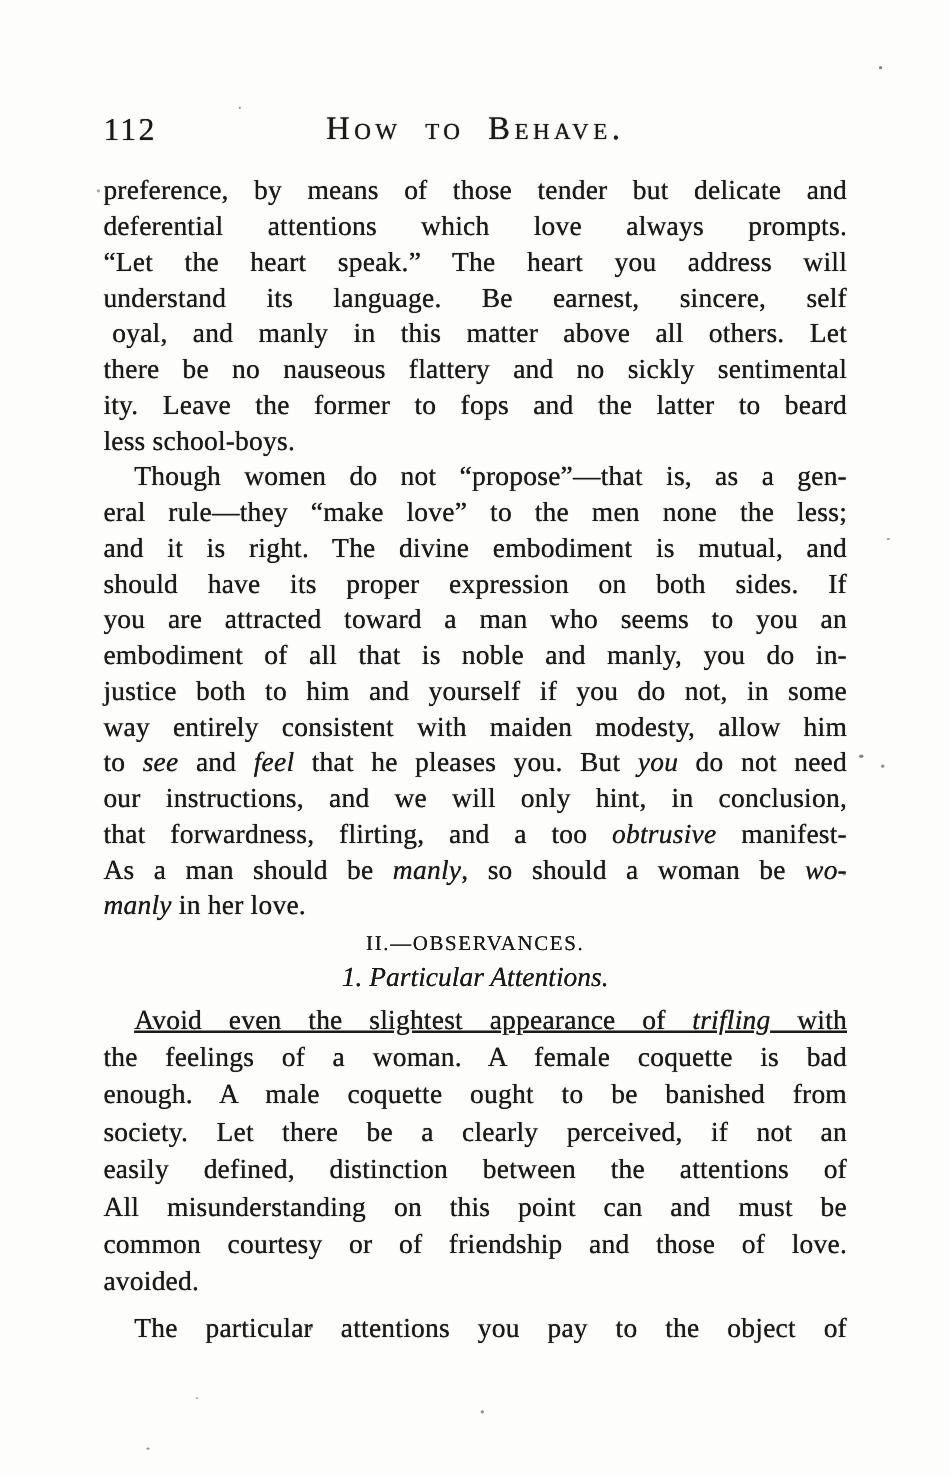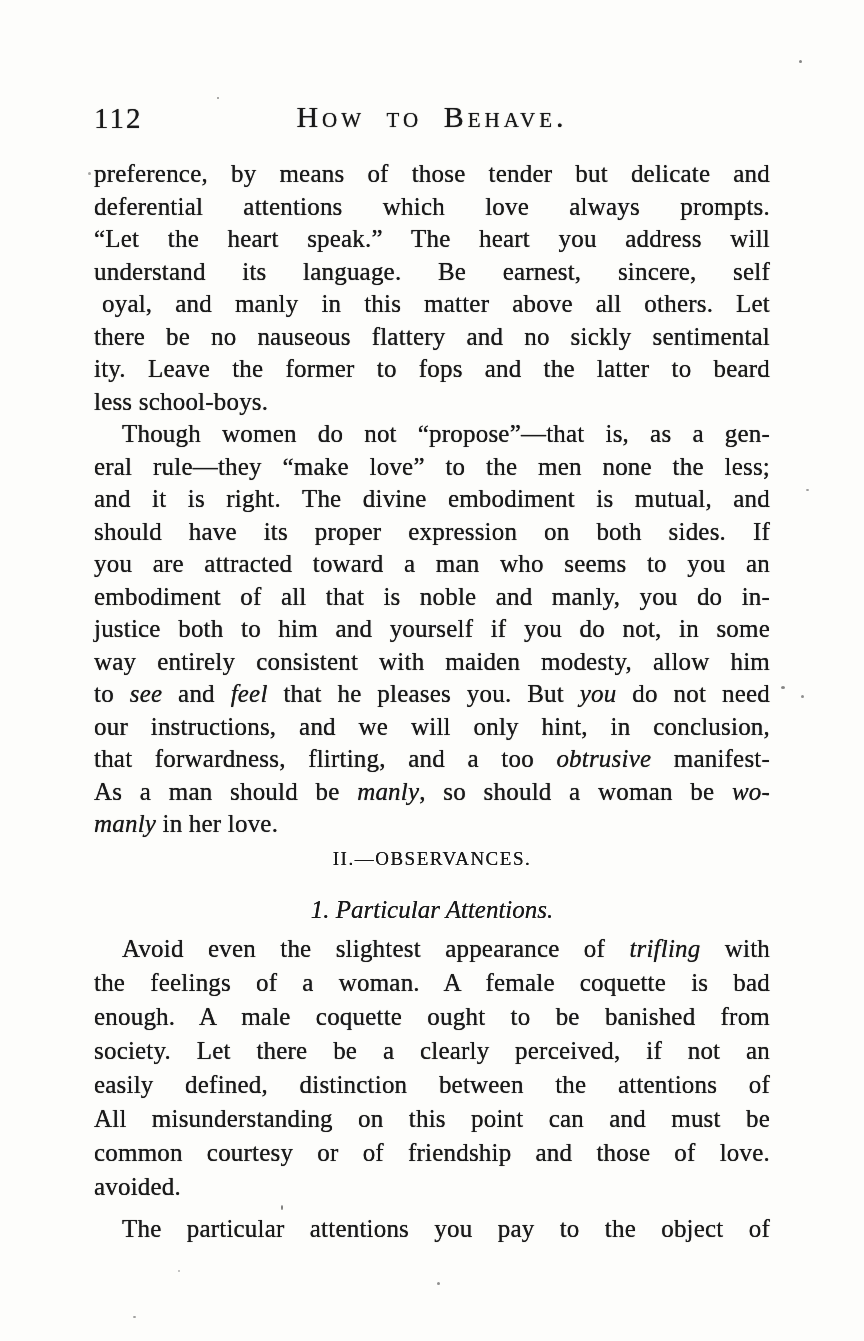--- a/index.html
+++ b/index.html
@@ -38,21 +38,21 @@
   }
   .line.noj{text-align-last:left;}
   .line em{font-style:italic;}
   .heading{
     margin-top:7px;
     text-align:center;font-size:19px;line-height:22px;
     letter-spacing:1.5px;
     text-shadow:0 0 0.6px currentColor;
   }
   .subheading{
-    margin-top:26px;
+    margin-top:5px;
     text-align:center;font-style:italic;
     font-size:25px;line-height:28px;
     text-shadow:0 0 0.6px currentColor;
   }
   .subheading ~ .para{margin-top:8px;}
   .subheading ~ .para .line{line-height:34px;}
   .speck{position:absolute;background:#222;border-radius:50%;}
 </style>
 </head>
 <body>
@@ -85,21 +85,21 @@
           <div class="line"><span>way entirely consistent with maiden modesty, allow him</span></div>
           <div class="line"><span>to </span><em>see</em><span> and </span><em>feel</em><span> that he pleases you.  But </span><em>you</em><span> do not need</span></div>
           <div class="line"><span>our instructions, and we will only hint, in conclusion,</span></div>
           <div class="line"><span>that forwardness, flirting, and a too </span><em>obtrusive</em><span> manifest-</span></div>
           <div class="line"><span>As a man should be </span><em>manly</em><span>, so should a woman be </span><em>wo-</em></div>
           <div class="line noj"><em>manly</em><span> in her love.</span></div>
         </div>
         <div class="heading">II.—OBSERVANCES.</div>
         <div class="subheading">1. Particular Attentions.</div>
         <div class="para">
-          <div class="line" style="text-indent: 28px;"><span>Avoid even the slightest appearance of </span><em>trifling</em><span> with</span></div>
+          <div class="line" style="text-indent: 28px; text-decoration: underline;"><span>Avoid even the slightest appearance of </span><em>trifling</em><span> with</span></div>
           <div class="line"><span>the feelings of a woman.  A female coquette is bad</span></div>
           <div class="line"><span>enough.  A male coquette ought to be banished from</span></div>
           <div class="line"><span>society.  Let there be a clearly perceived, if not an</span></div>
           <div class="line"><span>easily defined, distinction between the attentions of</span></div>
           <div class="line"><span>All misunderstanding on this point can and must be</span></div>
           <div class="line"><span>common courtesy or of friendship and those of love.</span></div>
           <div class="line noj"><span>avoided.</span></div>
         </div>
         <div class="para">
           <div class="line" style="text-indent: 28px;"><span>The particular attentions you pay to the object of</span></div>

